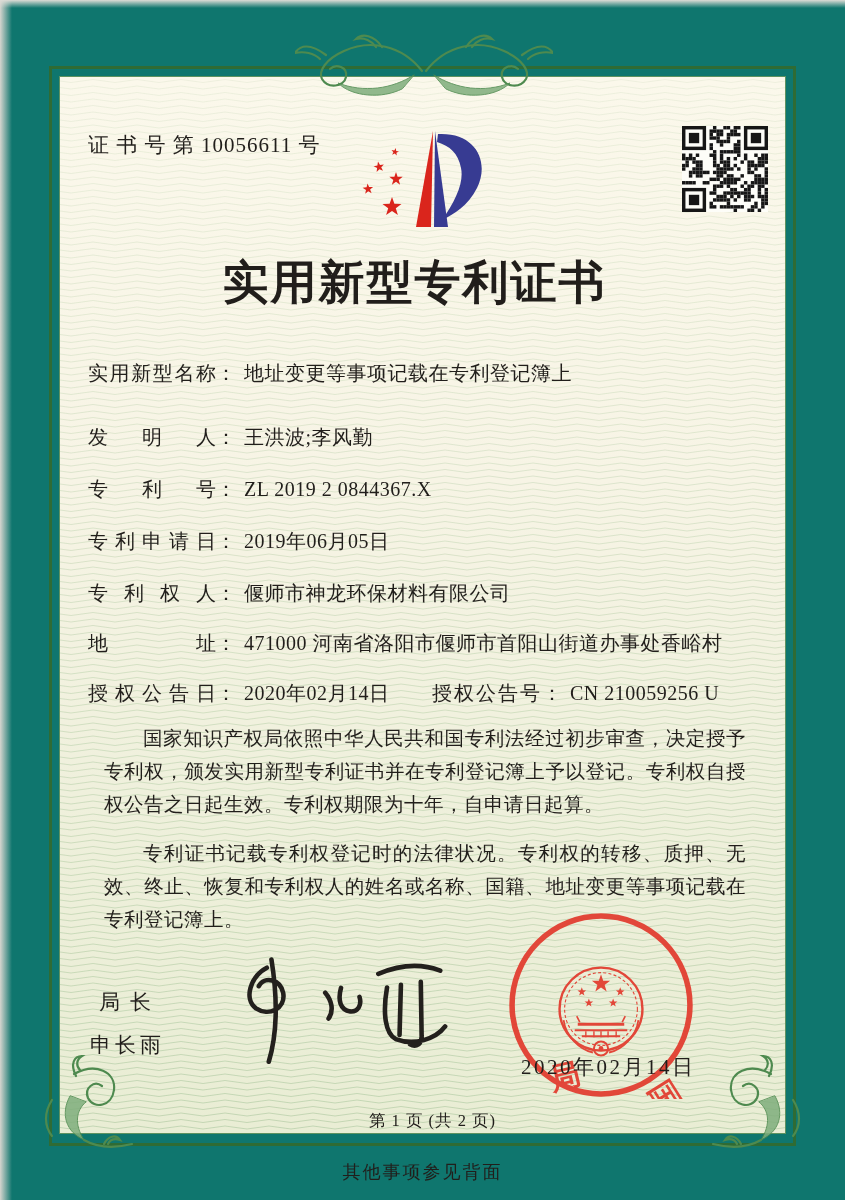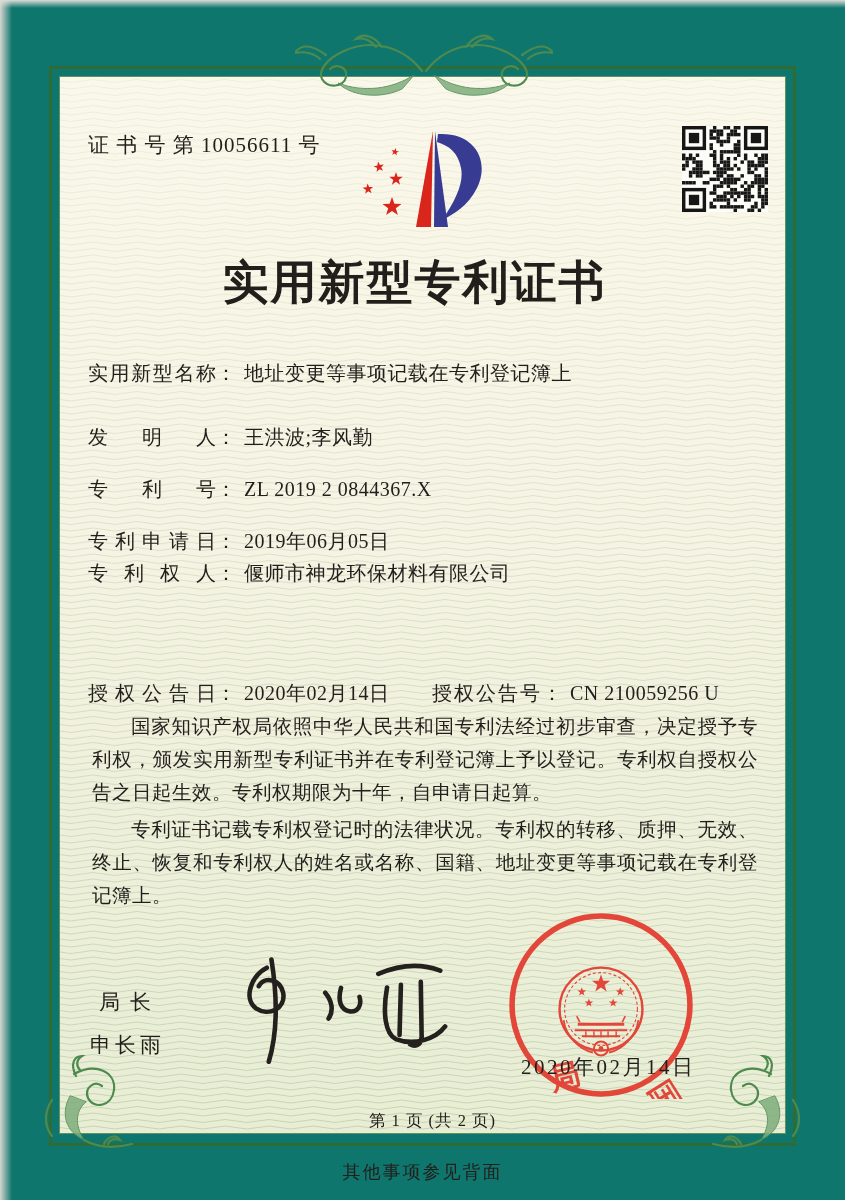--- a/index.html
+++ b/index.html
@@ -19,21 +19,21 @@
   .cert-no{left:88px;top:131px;font-size:21px;letter-spacing:1px;white-space:nowrap;}
   .logo{left:356px;top:126px;width:130px;height:106px;}
   .qr{left:682px;top:126px;width:86px;height:86px;}
   .title{left:0;width:845px;text-align:center;top:252px;font-size:46px;font-weight:bold;letter-spacing:2px;transform:translateX(-8px);}
   .field{left:88px;font-size:20px;white-space:nowrap;}
   .flabel{display:inline-block;width:128px;text-align:justify;text-align-last:justify;}
   .fvalue{margin-left:8px;letter-spacing:.5px;}
   .col2{left:432px;}
   .col2 .flabel{width:auto;letter-spacing:2px;}
   .paras{left:88px;top:706px;width:674px;font-size:19.5px;line-height:33px;text-align:justify;letter-spacing:.5px;}
-  .paras p{margin:4px;text-indent:2em;}
+  .paras p{margin:16px;text-indent:2em;}
   .sig-title{left:99px;top:988px;font-size:21px;letter-spacing:10px;}
   .sig-name{left:90px;top:1031px;font-size:21px;letter-spacing:4px;}
   .signature{left:222px;top:948px;width:235px;height:118px;}
   .signature path{stroke:#23201d;stroke-width:4.6;fill:none;stroke-linecap:round;stroke-linejoin:round;}
   .seal{left:507px;top:911px;width:188px;height:188px;opacity:.93;}
   .sealtxt{font-size:30px;font-weight:bold;letter-spacing:33px;fill:#e23b2e;font-family:"Liberation Serif","DejaVu Serif",serif;}
   .emblem{stroke:#e23b2e;fill:none;}
   .seal-date{left:521px;top:1053px;font-size:21px;letter-spacing:2.5px;}
   .page-no{left:0;width:845px;text-align:center;top:1110px;font-size:16.5px;letter-spacing:1px;margin-left:10px;}
   .back-note{left:0;width:845px;text-align:center;top:1160px;font-size:18px;letter-spacing:2px;}
@@ -515,22 +515,25 @@
   </div>
   <div class="content field" style="top:424px">
     <span class="flabel">发明人</span><span>：</span><span class="fvalue">王洪波;李风勤</span>
   </div>
   <div class="content field" style="top:476px">
     <span class="flabel">专利号</span><span>：</span><span class="fvalue">ZL 2019 2 0844367.X</span>
   </div>
   <div class="content field" style="top:528px">
     <span class="flabel">专利申请日</span><span>：</span><span class="fvalue">2019年06月05日</span>
   </div>
-  <div class="content field" style="top:560px">
+  <div class="content field" style="top:580px">
     <span class="flabel">专利权人</span><span>：</span><span class="fvalue">偃师市神龙环保材料有限公司</span>
+  </div>
+  <div class="content field" style="top:630px">
+    <span class="flabel">地址</span><span>：</span><span class="fvalue">471000 河南省洛阳市偃师市首阳山街道办事处香峪村</span>
   </div>
   <div class="content field" style="top:680px">
     <span class="flabel">授权公告日</span><span>：</span><span class="fvalue">2020年02月14日</span>
   </div>
   <div class="content field col2" style="top:680px">
     <span class="flabel">授权公告号</span><span>：</span><span class="fvalue">CN 210059256 U</span>
   </div>
 
   <div class="content paras">
     <p>国家知识产权局依照中华人民共和国专利法经过初步审查，决定授予专利权，颁发实用新型专利证书并在专利登记簿上予以登记。专利权自授权公告之日起生效。专利权期限为十年，自申请日起算。</p>

